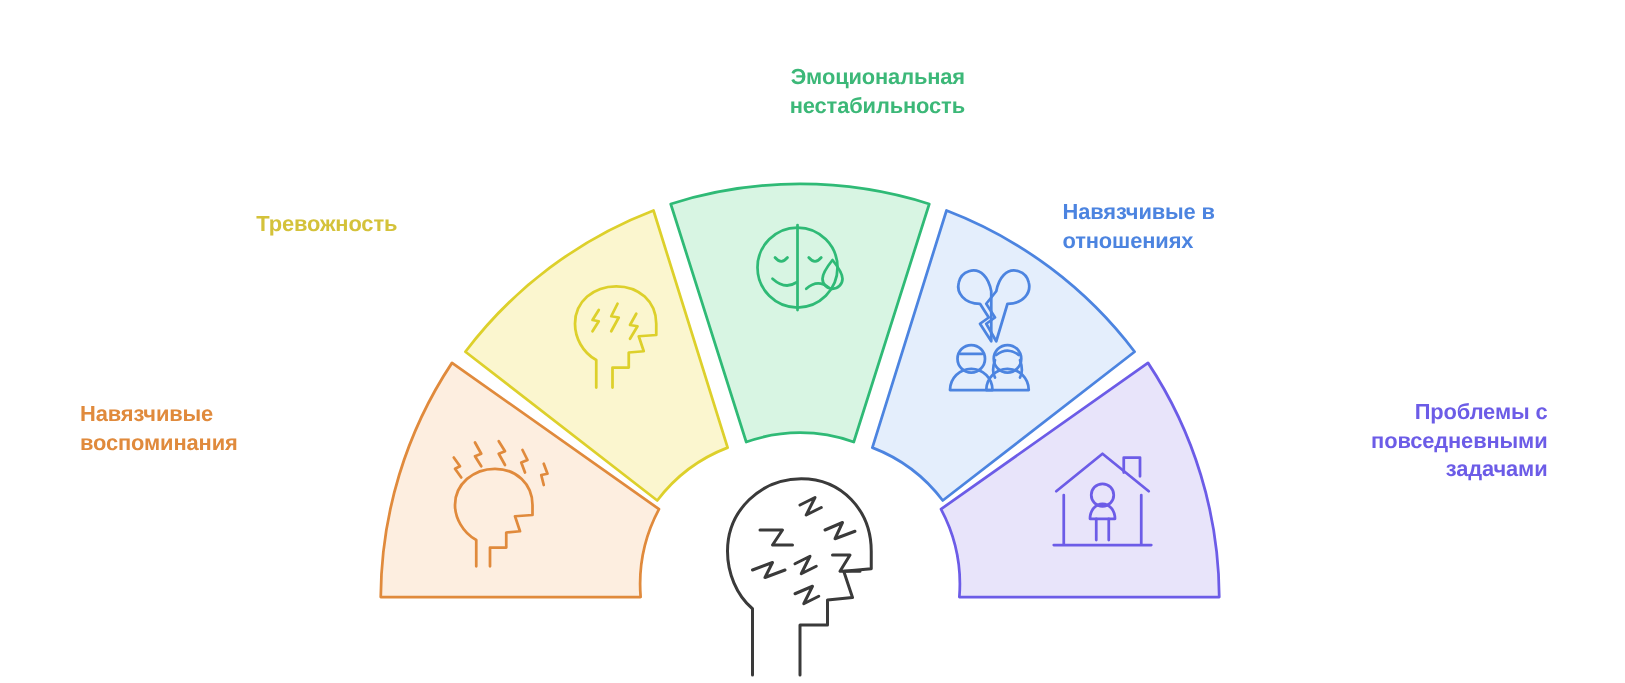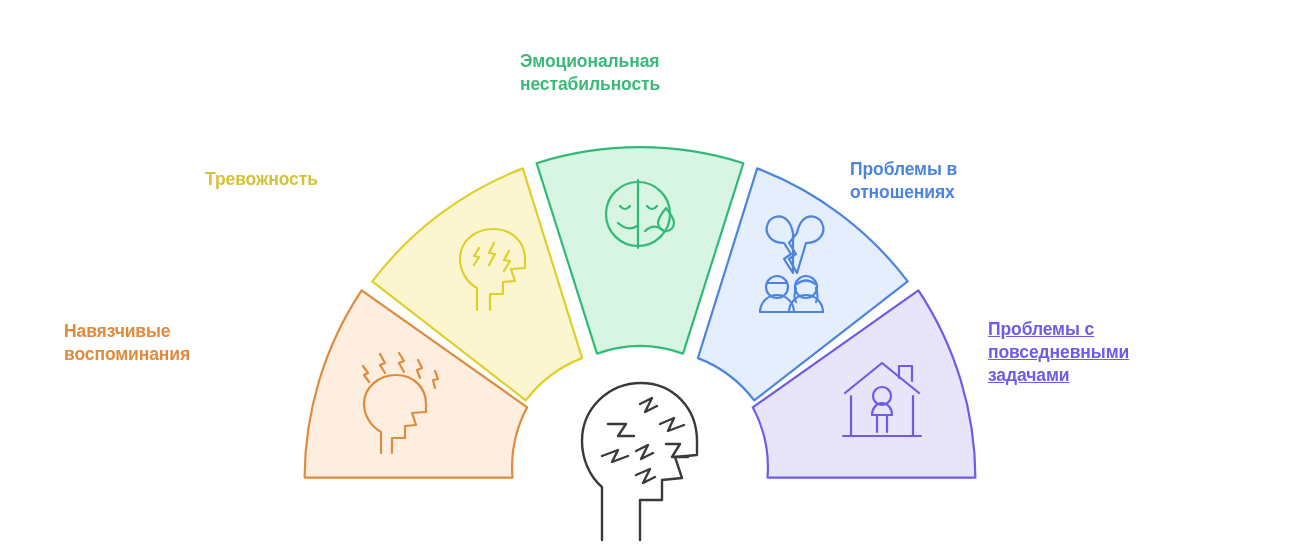--- a/index.html
+++ b/index.html
@@ -26,24 +26,24 @@
   }
   .seg-label {
     position: absolute;
     font-weight: bold;
     font-size: 17.5px;
     line-height: 1.32;
     letter-spacing: -0.1px;
     white-space: pre-line;
   }
   .lbl-anxiety      { left: 205px; top: 168px; width: 220px; text-align: left; }
-  .lbl-emotional    { left: 520px; top: 50px;  width: 240px; text-align: left; }
+  .lbl-emotional    { left: 532px; top: 50px;  width: 240px; text-align: right; }
   .lbl-relations    { left: 850px; top: 158px; width: 230px; text-align: left; }
   .lbl-intrusive    { left:  64px; top: 320px; width: 242px; }
-  .lbl-daily        { left: 988px; top: 318px; width: 250px; text-align: left; text-decoration: underline; }
+  .lbl-daily        { left: 988px; top: 318px; width: 250px; text-align: right; }
 </style>
 </head>
 <body>
 
 <div id="infographic">
 
   <svg id="diagram-svg" viewBox="0 0 1300 546">
 
     <g>
       <path d="M 304.6 477.6
@@ -210,20 +210,20 @@
   </svg>
 
   <div class="seg-label lbl-intrusive" style="color:#e08a3c">Навязчивые
 воспоминания</div>
 
   <div class="seg-label lbl-anxiety" style="color:#d4c23a">Тревожность</div>
 
   <div class="seg-label lbl-emotional" style="color:#3cb878">Эмоциональная
 нестабильность</div>
 
-  <div class="seg-label lbl-relations" style="color:#4c84e0">Проблемы в
+  <div class="seg-label lbl-relations" style="color:#4c84e0">Навязчивые в
 отношениях</div>
 
   <div class="seg-label lbl-daily" style="color:#6c5ce7">Проблемы с
 повседневными
 задачами</div>
 
 </div>
 
 </body></html>

